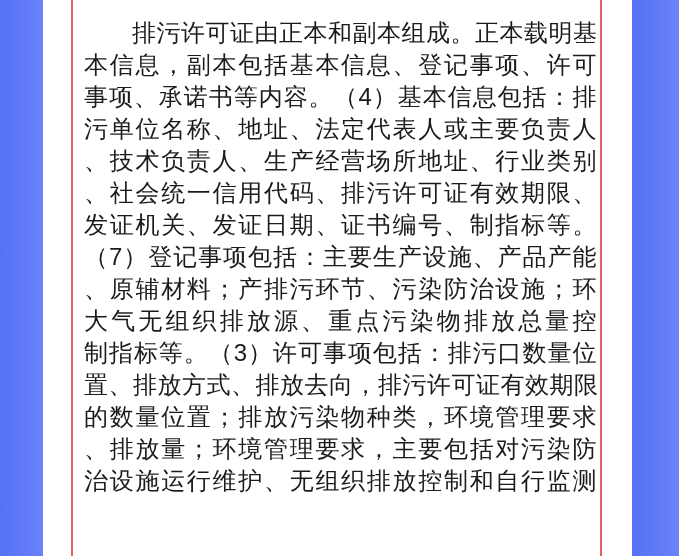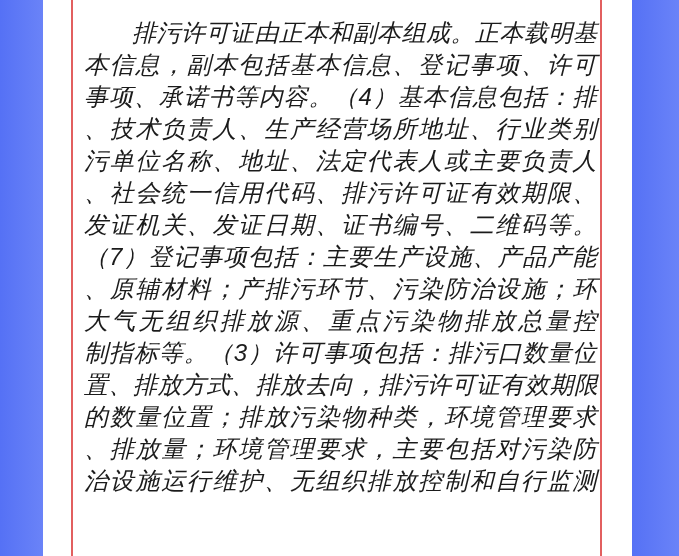--- a/index.html
+++ b/index.html
@@ -53,40 +53,39 @@
   }
   .text-line {
     font-size: 24px;
     line-height: 32px;
     font-weight: 500;
     color: var(--ink);
     text-align: justify;
     text-align-last: justify;
     white-space: nowrap;
     letter-spacing: 0.5px;
-    font-style: italic;
   }
   .text-line.indent {
     text-indent: 2em;
   }
 </style>
 </head>
 <body>
 
 <div class="blue-bar left"></div>
 <div class="red-line left"></div>
 
 <div class="content">
   <div class="text-line indent">排污许可证由正本和副本组成。正本载明基</div>
   <div class="text-line">本信息，副本包括基本信息、登记事项、许可</div>
   <div class="text-line">事项、承诺书等内容。（4）基本信息包括：排</div>
+  <div class="text-line">污单位名称、地址、法定代表人或主要负责人</div>
   <div class="text-line">、技术负责人、生产经营场所地址、行业类别</div>
-  <div class="text-line">污单位名称、地址、法定代表人或主要负责人</div>
   <div class="text-line">、社会统一信用代码、排污许可证有效期限、</div>
-  <div class="text-line">发证机关、发证日期、证书编号、二维码等。</div>
+  <div class="text-line">发证机关、发证日期、证书编号、制指标等。</div>
   <div class="text-line">（7）登记事项包括：主要生产设施、产品产能</div>
   <div class="text-line">、原辅材料；产排污环节、污染防治设施；环</div>
   <div class="text-line">大气无组织排放源、重点污染物排放总量控</div>
   <div class="text-line">制指标等。（3）许可事项包括：排污口数量位</div>
   <div class="text-line">置、排放方式、排放去向，排污许可证有效期限</div>
   <div class="text-line">的数量位置；排放污染物种类，环境管理要求</div>
   <div class="text-line">、排放量；环境管理要求，主要包括对污染防</div>
   <div class="text-line">治设施运行维护、无组织排放控制和自行监测</div>
 </div>
 

